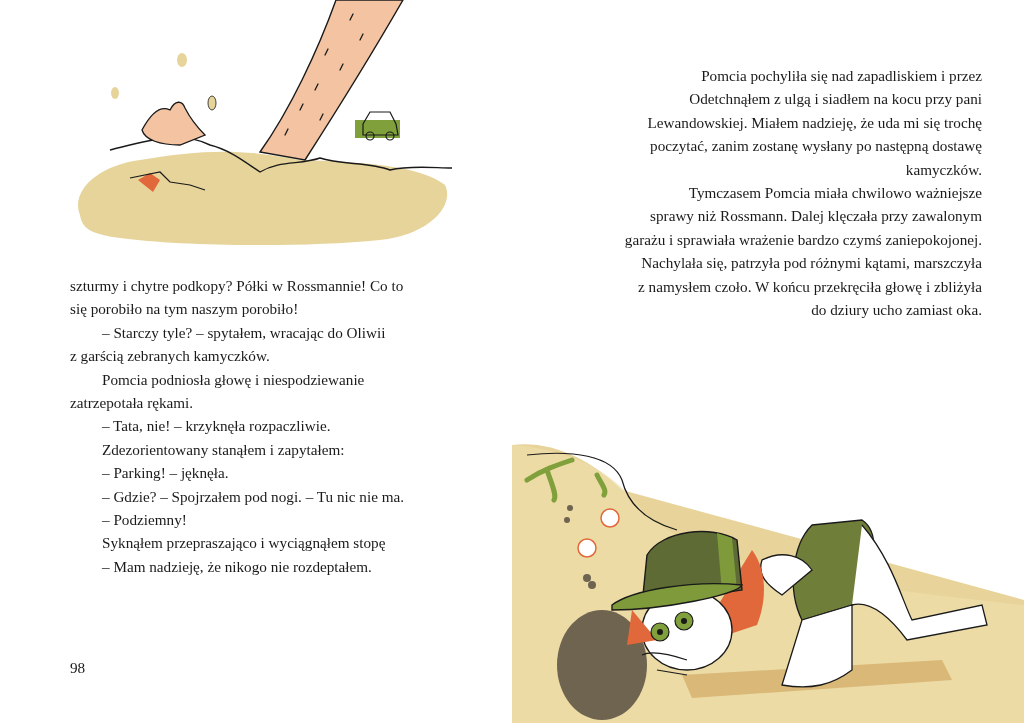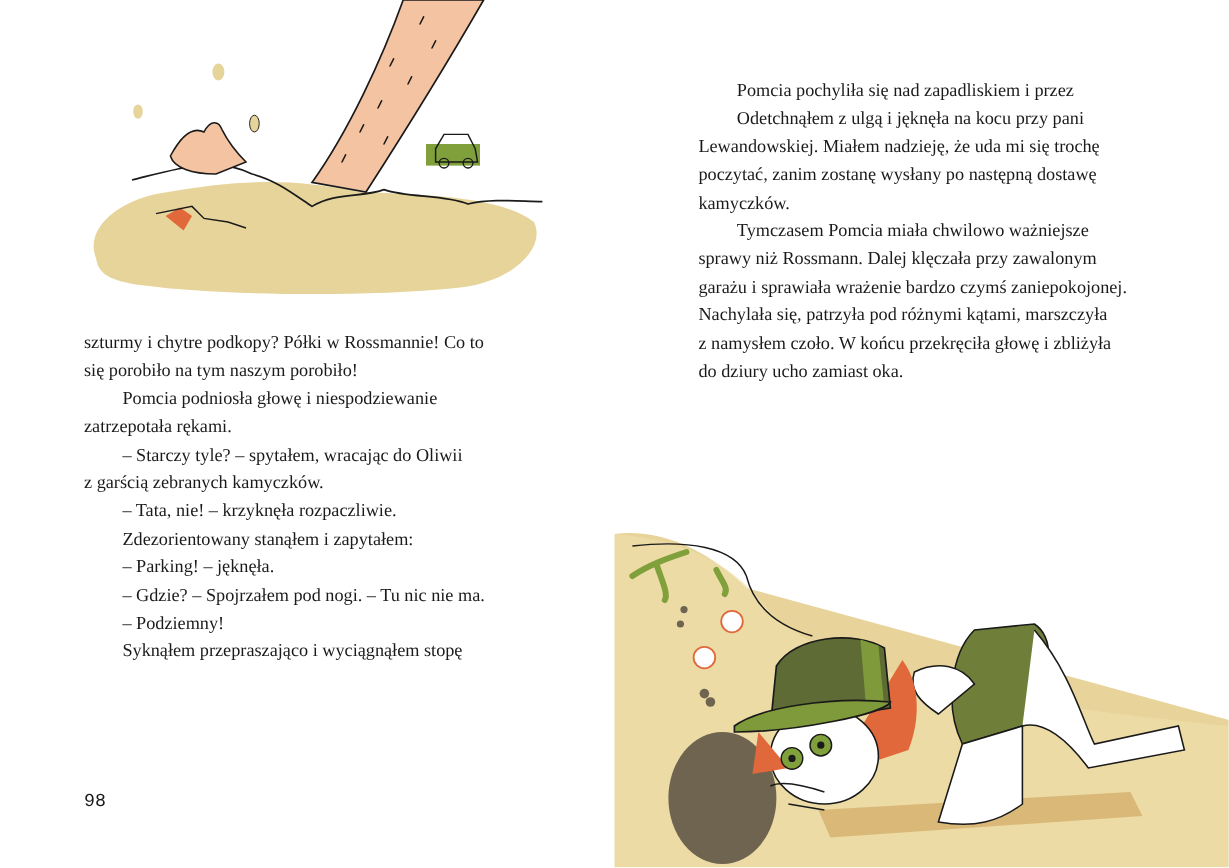--- a/index.html
+++ b/index.html
@@ -11,23 +11,23 @@
     }
     .page { position: absolute; top: 0; height: 723px; }
     .page-left { left: 0; width: 512px; }
     .page-right { left: 512px; width: 512px; }
 
     .text-block { position: absolute; font-size: 15.2px; line-height: 23.4px; }
     .text-block p { margin: 0; }
     .text-block .ind { text-indent: 32px; }
 
     .left-text { left: 70px; top: 274px; width: 380px; }
-    .right-text { left: 70px; top: 64px; width: 400px; }
+    .right-text { left: 70px; top: 64px; width: 400px; text-align: right; }
 
-    .page-number { position: absolute; left: 70px; top: 659px; font-size: 15.2px; font-family: Liberation Mono, monospace; }
+    .page-number { position: absolute; left: 70px; top: 659px; font-size: 15.2px; }
 
     .illus-top { position: absolute; left: 60px; top: 0; width: 400px; height: 250px; }
     .illus-bottom { position: absolute; left: 0; top: 430px; width: 512px; height: 293px; }
   </style>
 </head>
 <body>
 
 <div class="page page-left">
   <div class="illus-top">
     <svg width="400" height="250" viewBox="0 0 400 250">
@@ -52,37 +52,38 @@
       <path d="M78 180 L 90 173 L 100 180 L 93 192 Z" fill="#e0683a"></path>
       <path d="M70 178 L 100 172 L 110 182 L 130 185 L 145 190" fill="none" stroke="#1a1a1a" stroke-width="1.2"></path>
       <ellipse cx="122" cy="60" rx="5" ry="7" fill="#e6d49a"></ellipse>
       <ellipse cx="152" cy="103" rx="4" ry="7" fill="#e6d49a" stroke="#1a1a1a" stroke-width="0.8"></ellipse>
       <ellipse cx="55" cy="93" rx="4" ry="6" fill="#e6d49a"></ellipse>
     </svg>
   </div>
 
   <div class="text-block left-text">
     <p><span>szturmy i chytre podkopy? Półki w Rossmannie! Co to</span><br><span>się porobiło na tym naszym porobiło!</span></p>
+    <p class="ind"><span>– Starczy tyle? – spytałem, wracając do Oliwii</span><br><span>z garścią zebranych kamyczków.</span></p>
     <p class="ind"><span>Pomcia podniosła głowę i niespodziewanie</span><br><span>zatrzepotała rękami.</span></p>
-    <p class="ind"><span>– Starczy tyle? – spytałem, wracając do Oliwii</span><br><span>z garścią zebranych kamyczków.</span></p>
     <p class="ind">– Tata, nie! – krzyknęła rozpaczliwie.</p>
     <p class="ind">Zdezorientowany stanąłem i zapytałem:</p>
     <p class="ind">– Parking! – jęknęła.</p>
     <p class="ind">– Gdzie? – Spojrzałem pod nogi. – Tu nic nie ma.</p>
     <p class="ind">– Podziemny!</p>
     <p class="ind"><span>Syknąłem przepraszająco i wyciągnąłem stopę</span><br></p>
+    <p class="ind">– Mam nadzieję, że nikogo nie rozdeptałem.</p>
   </div>
 
   <div class="page-number">98</div>
 </div>
 
 <div class="page page-right">
   <div class="text-block right-text">
     <p class="ind"><span>Pomcia pochyliła się nad zapadliskiem i przez</span><br></p>
-    <p class="ind"><span>Odetchnąłem z ulgą i jęknęła na kocu przy pani</span><br><span>Lewandowskiej. Miałem nadzieję, że uda mi się trochę</span><br><span>poczytać, zanim zostanę wysłany po następną dostawę</span><br><span>kamyczków.</span></p>
+    <p class="ind"><span>Odetchnąłem z ulgą i siadłem na kocu przy pani</span><br><span>Lewandowskiej. Miałem nadzieję, że uda mi się trochę</span><br><span>poczytać, zanim zostanę wysłany po następną dostawę</span><br><span>kamyczków.</span></p>
     <p class="ind"><span>Tymczasem Pomcia miała chwilowo ważniejsze</span><br><span>sprawy niż Rossmann. Dalej klęczała przy zawalonym</span><br><span>garażu i sprawiała wrażenie bardzo czymś zaniepokojonej.</span><br><span>Nachylała się, patrzyła pod różnymi kątami, marszczyła</span><br><span>z namysłem czoło. W końcu przekręciła głowę i zbliżyła</span><br><span>do dziury ucho zamiast oka.</span></p>
   </div>
 
   <div class="illus-bottom">
     <svg width="512" height="293" viewBox="0 0 512 293">
       <path d="M0 15 C 40 10, 80 30, 110 60 L 512 170 L 512 293 L 0 293 Z" fill="#e8d49a"></path>
       <path d="M0 15 C 60 20, 100 40, 130 80 C 170 120, 260 150, 512 175 L 512 293 L 0 293 Z" fill="#eedfae" opacity="0.6"></path>
       <path d="M170 245 L 430 230 L 440 250 L 180 268 Z" fill="#d9b878"></path>
       <path d="M15 25 C 60 20, 100 25, 110 50 C 115 70, 130 90, 165 100" fill="none" stroke="#1a1a1a" stroke-width="1.2"></path>
       <path d="M15 50 C 30 40, 45 35, 60 30 M35 40 C 40 55, 45 65, 42 70 M85 45 C 90 55, 95 60, 92 65" fill="none" stroke="#7fa03a" stroke-width="5" stroke-linecap="round"></path>

